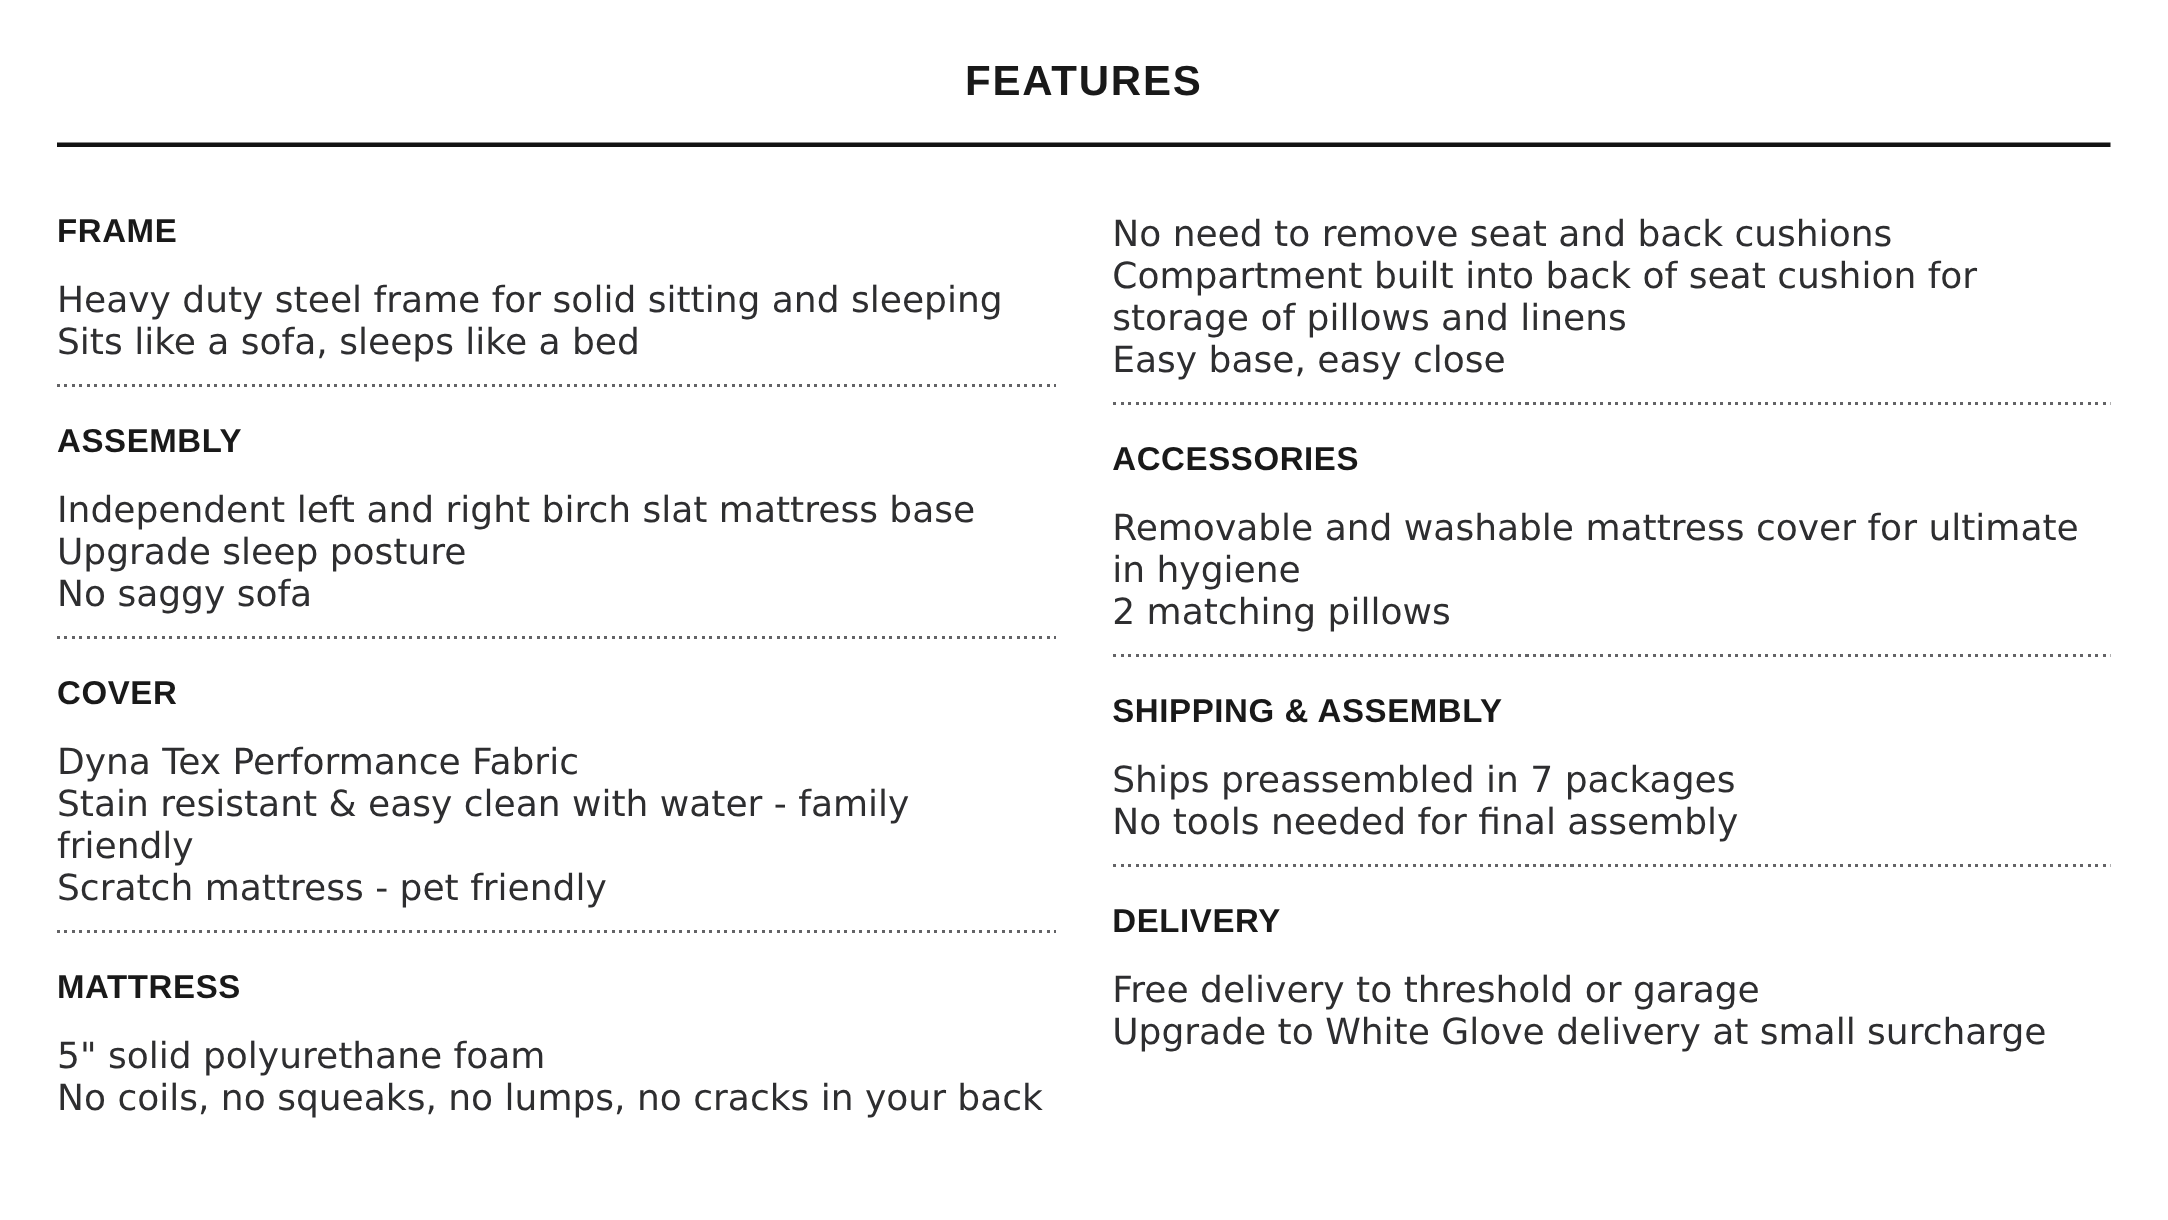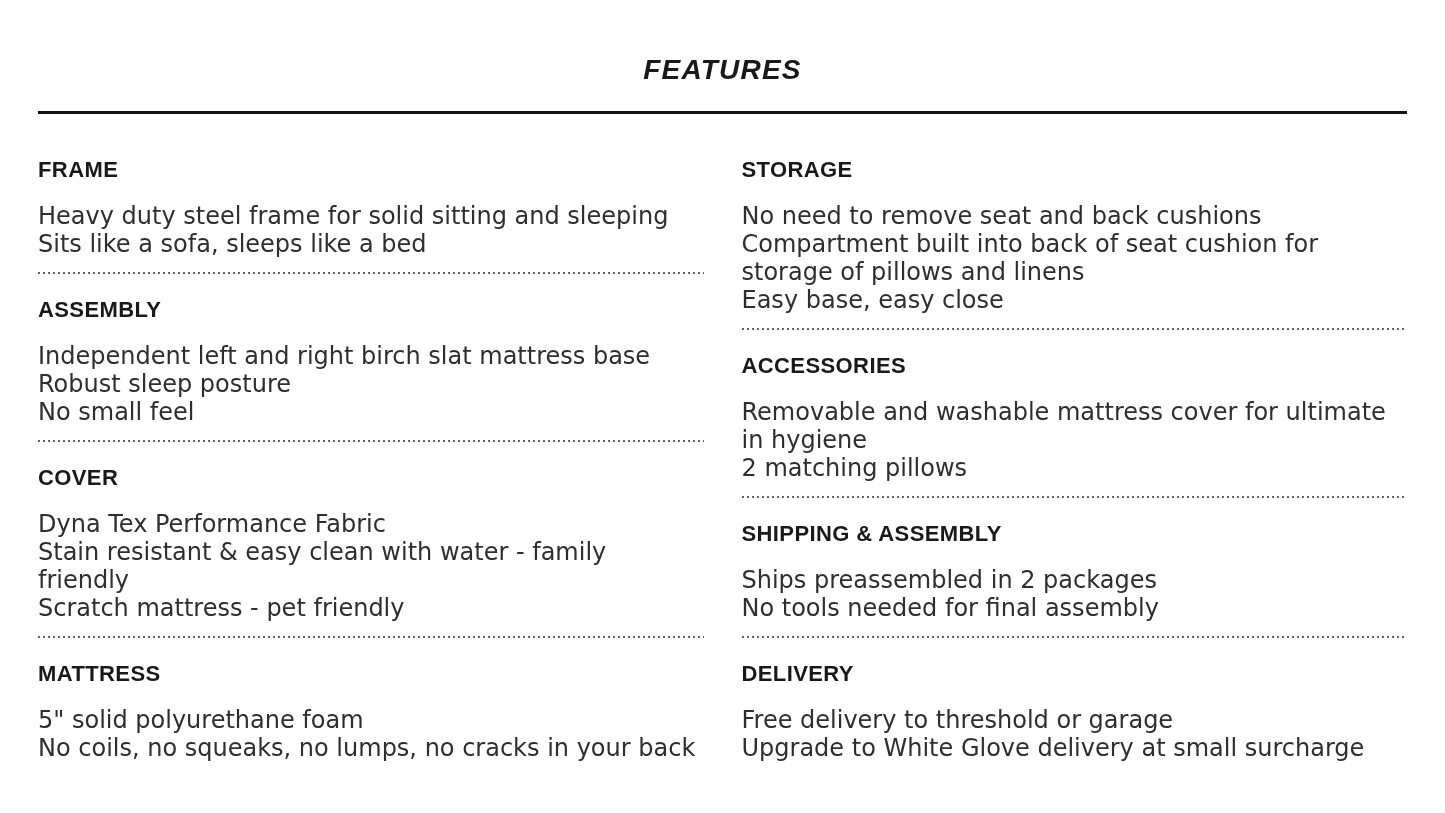--- a/index.html
+++ b/index.html
@@ -12,30 +12,29 @@
   *{box-sizing:border-box;}
   html,body{margin:0;padding:0;}
   body{
     width:1445px;height:813px;
     background:var(--bg);
     font-family:"DejaVu Sans",sans-serif;
     overflow:hidden;
   }
   .page{padding:0 38px;}
   .page-title{
-    margin:16px;
+    margin:0;
     padding-top:37px;
     text-align:center;
     font-family:"Liberation Sans",sans-serif;
     font-size:28px;
     line-height:34px;
     font-weight:700;
     letter-spacing:1.2px;
     color:var(--heading);
-    font-style:italic;
   }
   .title-rule{
     height:3px;
     background:var(--rule);
     margin-top:24px;
   }
   .columns{
     display:flex;
     gap:38px;
     margin-top:44px;
@@ -76,22 +75,22 @@
             <div class="feature-item">Heavy duty steel frame for solid sitting and sleeping</div>
             <div class="feature-item">Sits like a sofa, sleeps like a bed</div>
           </div>
     <div class="dotted-sep"></div>
   </section>
 
   <section class="feature-section">
     <h2 class="section-heading">ASSEMBLY</h2>
     <div class="section-items">
             <div class="feature-item">Independent left and right birch slat mattress base</div>
-            <div class="feature-item">Robust sleep posture</div>
-            <div class="feature-item">No small feel</div>
+            <div class="feature-item">Upgrade sleep posture</div>
+            <div class="feature-item">No saggy sofa</div>
           </div>
     <div class="dotted-sep"></div>
   </section>
 
   <section class="feature-section">
     <h2 class="section-heading">COVER</h2>
     <div class="section-items">
             <div class="feature-item">Dyna Tex Performance Fabric</div>
             <div class="feature-item">Stain resistant &amp; easy clean with water - family friendly</div>
             <div class="feature-item">Scratch mattress - pet friendly</div>
@@ -103,42 +102,41 @@
     <h2 class="section-heading">MATTRESS</h2>
     <div class="section-items">
             <div class="feature-item">5" solid polyurethane foam</div>
             <div class="feature-item">No coils, no squeaks, no lumps, no cracks in your back</div>
           </div>
 
   </section>
 </div>
     <div class="col">
   <section class="feature-section">
-    <h2 class="section-heading">STORAGE</h2>
     <div class="section-items">
             <div class="feature-item">No need to remove seat and back cushions</div>
             <div class="feature-item">Compartment built into back of seat cushion for storage of pillows and linens</div>
             <div class="feature-item">Easy base, easy close</div>
           </div>
     <div class="dotted-sep"></div>
   </section>
 
   <section class="feature-section">
     <h2 class="section-heading">ACCESSORIES</h2>
     <div class="section-items">
             <div class="feature-item">Removable and washable mattress cover for ultimate in hygiene</div>
             <div class="feature-item">2 matching pillows</div>
           </div>
     <div class="dotted-sep"></div>
   </section>
 
   <section class="feature-section">
     <h2 class="section-heading">SHIPPING &amp; ASSEMBLY</h2>
     <div class="section-items">
-            <div class="feature-item">Ships preassembled in 2 packages</div>
+            <div class="feature-item">Ships preassembled in 7 packages</div>
             <div class="feature-item">No tools needed for final assembly</div>
           </div>
     <div class="dotted-sep"></div>
   </section>
 
   <section class="feature-section">
     <h2 class="section-heading">DELIVERY</h2>
     <div class="section-items">
             <div class="feature-item">Free delivery to threshold or garage</div>
             <div class="feature-item">Upgrade to White Glove delivery at small surcharge</div>

